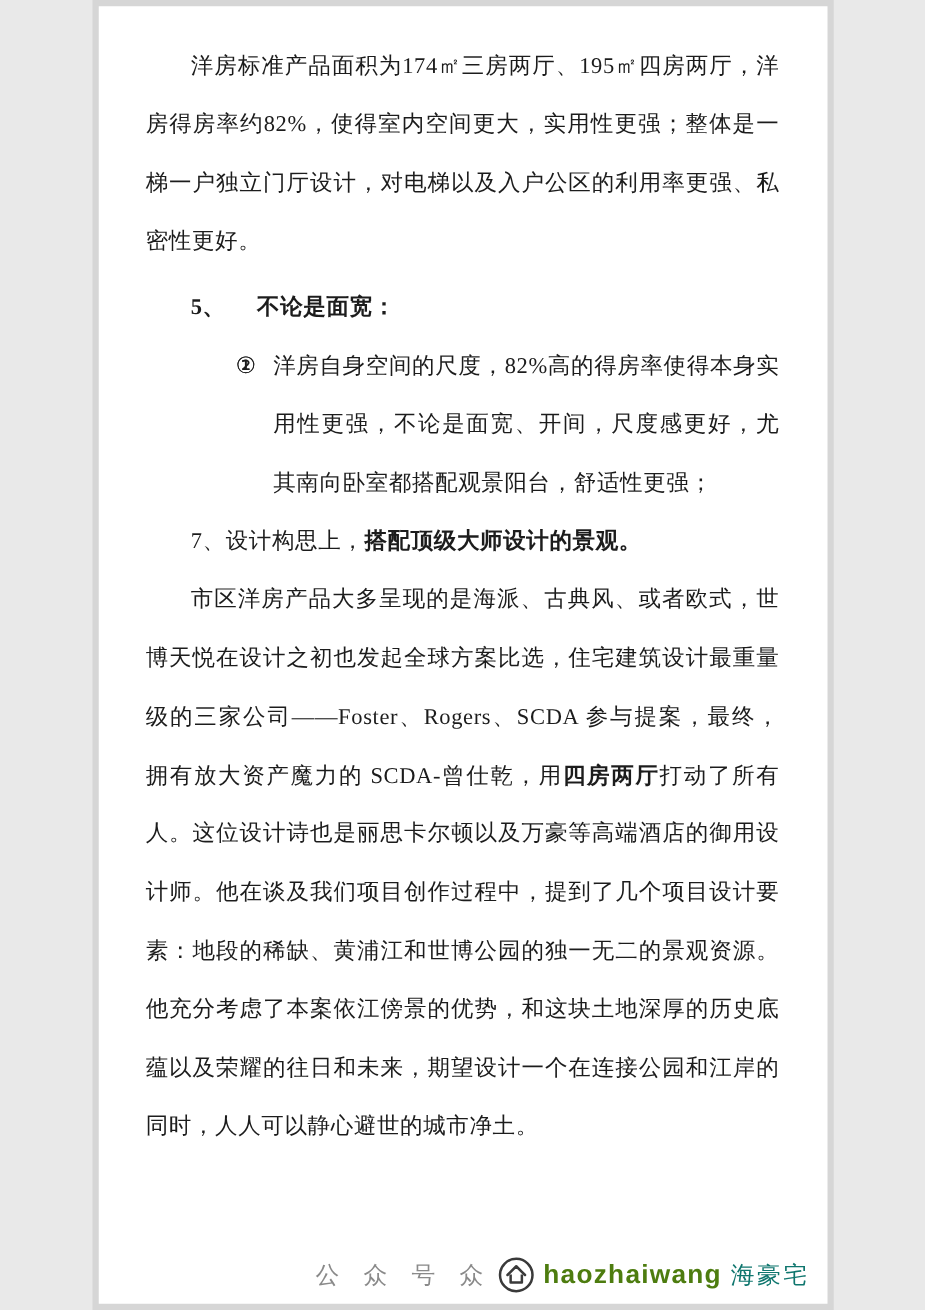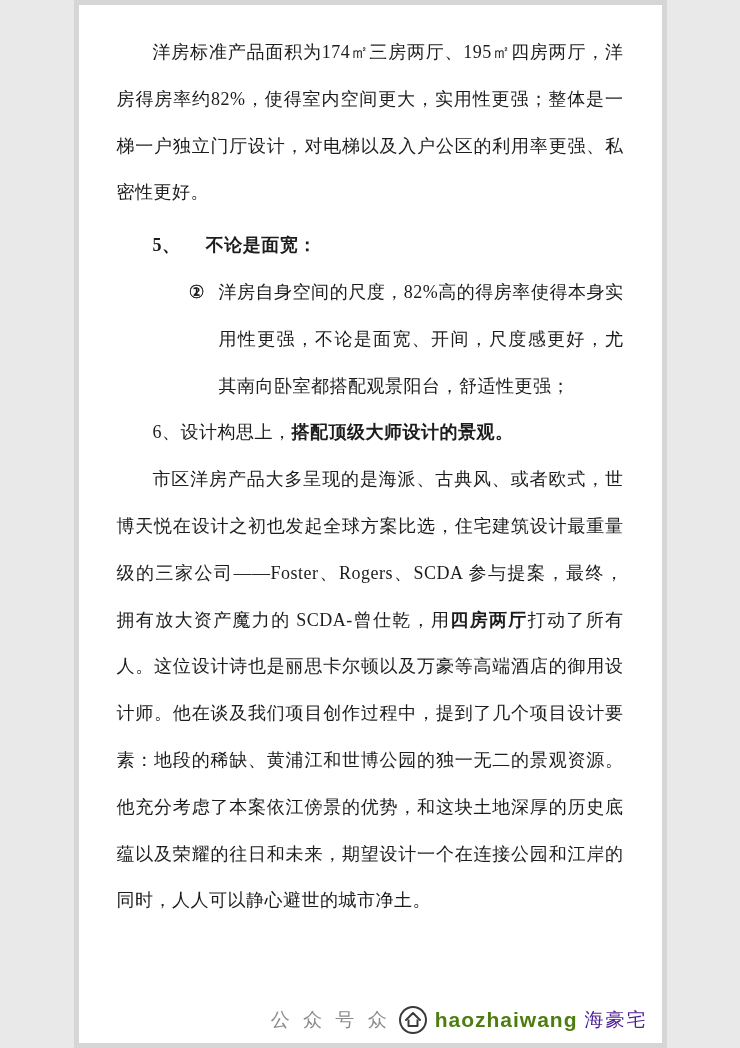--- a/index.html
+++ b/index.html
@@ -58,41 +58,41 @@
   .watermark {
     position: absolute;
     right: 14px;
     bottom: 8px;
     display: flex;
     align-items: center;
     gap: 7px;
     white-space: nowrap;
   }
   .wm-left {
-    font-family: Liberation Sans, sans-serif;
+    font-family: Liberation Mono, monospace;
     font-size: 19px;
     color: #8a8a8a;
     letter-spacing: 4px;
   }
   .wm-logo {
     width: 30px;
     height: 30px;
     flex: 0 0 auto;
   }
   .wm-handle {
     font-family: "Liberation Sans", sans-serif;
     font-size: 21px;
     font-weight: bold;
     color: #4d7c0f;
     letter-spacing: 1px;
   }
   .wm-faint {
     font-family: Liberation Serif, serif;
     font-size: 19px;
-    color: #4c1d95;
+    color: #0f766e;
     letter-spacing: 2px;
   }
 </style>
 </head>
 <body>
 
 <div class="frame">
   <div class="page">
 
     <p class="para indent">洋房标准产品面积为174㎡三房两厅、195㎡四房两厅，洋房得房率约82%，使得室内空间更大，实用性更强；整体是一梯一户独立门厅设计，对电梯以及入户公区的利用率更强、私密性更好。</p>
@@ -100,21 +100,21 @@
     <p class="sec-heading"><span>5、</span><span class="gap"></span><span>不论是面宽：</span></p>
 
     <div class="list-item">
       <span class="list-marker">①</span>
     </div>
 
     <div class="list-item">
       <span class="list-marker">②</span><span>洋房自身空间的尺度，82%高的得房率使得本身实用性更强，不论是面宽、开间，尺度感更好，尤其南向卧室都搭配观景阳台，舒适性更强；</span>
     </div>
 
-    <p class="para indent"><span>6、设计构思上，</span><span class="bold">搭配顶级大师设计的景观。</span></p>
+    <p class="para indent"><span>7、设计构思上，</span><span class="bold">搭配顶级大师设计的景观。</span></p>
 
     <p class="para indent"><span>市区洋房产品大多呈现的是海派、古典风、或者欧式，世博天悦在设计之初也发起全球方案比选，住宅建筑设计最重量级的三家公司——Foster、Rogers、SCDA 参与提案，最终，拥有放大资产魔力的 SCDA-曾仕乾，用</span><span class="bold">四房两厅</span><span>打动了所有人。这位设计诗也是丽思卡尔顿以及万豪等高端酒店的御用设计师。他在谈及我们项目创作过程中，提到了几个项目设计要素：地段的稀缺、黄浦江和世博公园的独一无二的景观资源。他充分考虑了本案依江傍景的优势，和这块土地深厚的历史底蕴以及荣耀的往日和未来，期望设计一个在连接公园和江岸的同时，人人可以静心避世的城市净土。</span></p>
 
     <div class="watermark">
       <span class="wm-left">公 众 号 众</span>
       <svg class="wm-logo" viewBox="0 0 30 30">
         <circle cx="15" cy="15" r="13" fill="#ffffff" stroke="#3a3a3a" stroke-width="2"></circle>
         <path d="M8 15 L15 8 L22 15" fill="none" stroke="#3a3a3a" stroke-width="2" stroke-linecap="round" stroke-linejoin="round"></path>
         <path d="M10.5 14.5 L10.5 21 L19.5 21 L19.5 14.5" fill="none" stroke="#3a3a3a" stroke-width="2" stroke-linejoin="round"></path>
       </svg>

